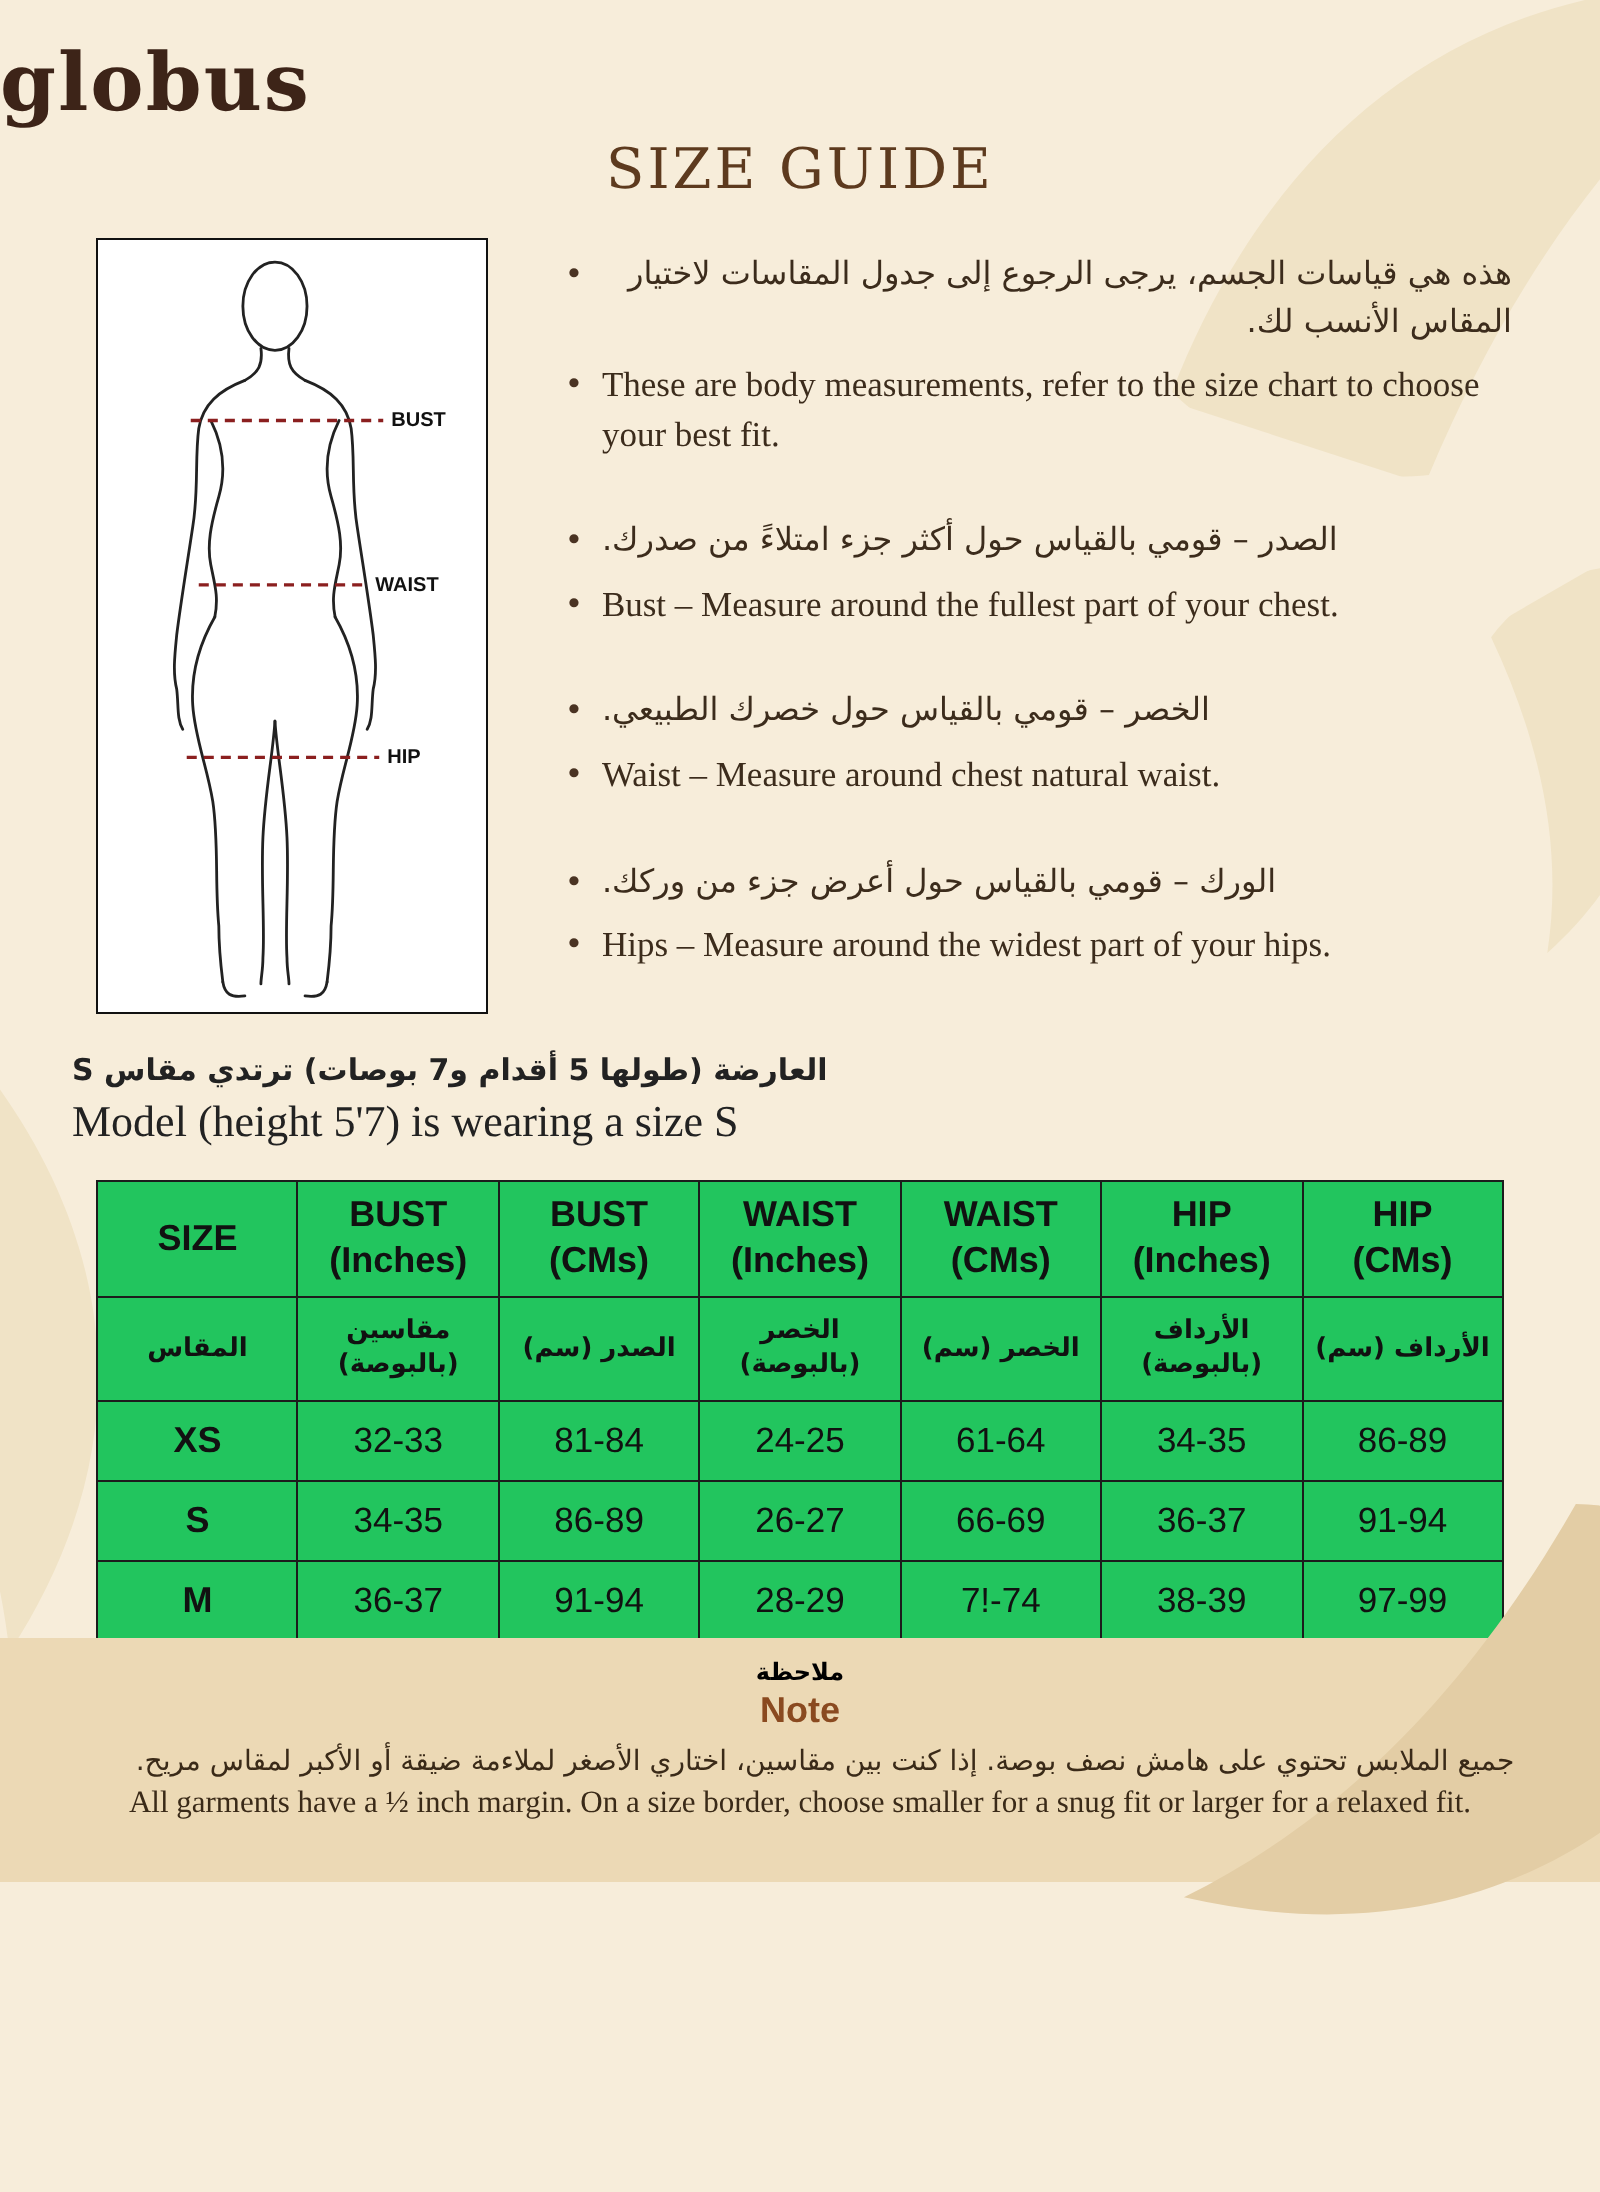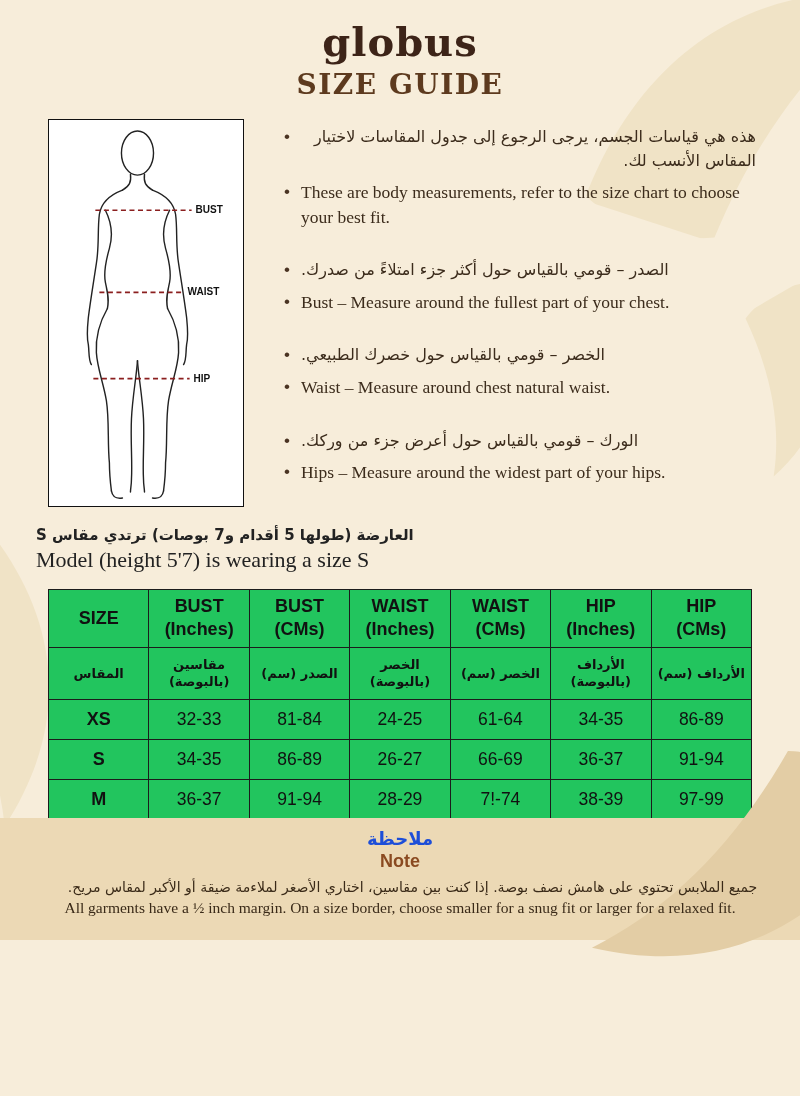--- a/index.html
+++ b/index.html
@@ -14,26 +14,26 @@
   .deco path { fill:#f0e3c6; }
   .leaf-top-right { width:250px; height:300px; top:-55px; right:-70px; transform:rotate(18deg); }
   .leaf-right-mid { width:130px; height:160px; top:300px; right:-55px; transform:rotate(150deg); }
   .leaf-left-mid  { width:210px; height:250px; top:545px; left:-115px; transform:rotate(135deg); }
   .leaf-note { width:230px; height:270px; right:-60px; bottom:-70px; transform:rotate(205deg); position:absolute; }
   .leaf-note path { fill:#e3cda5; }
 
   .content { position:relative; z-index:1; }
 
   .logo {
-    text-align:center; padding-top:20px;
+    text-align:left; padding-top:20px;
     font-family:"DejaVu Serif", serif; font-weight:bold;
     font-size:40px; color:#3d2418; letter-spacing:1px; line-height:1.1;
   }
   .title {
-    text-align:center; font-family:"DejaVu Serif", serif; font-weight:bold;
+    text-align:center; font-family:"DejaVu Serif", serif; font-weight:normal;
     font-size:28px; color:#5d3a1e; letter-spacing:1.5px; margin-top:4px;
   }
 
   .top { display:flex; gap:40px; padding:18px 44px 0 48px; }
   .figure-box {
     width:196px; height:388px; flex:0 0 auto;
     background:#ffffff; border:1.5px solid #111;
   }
   .figure-box svg { width:100%; height:100%; display:block; }
   .fig-line { stroke:#222; stroke-width:1.4; fill:none; stroke-linecap:round; }
@@ -73,21 +73,21 @@
     color:#111; height:52px; direction:rtl; padding:4px 3px; line-height:1.35;
   }
   .td-size { font-weight:bold; font-size:18px; color:#111; height:40px; }
   .td-data { font-size:17.5px; color:#111; height:40px; }
 
   .note {
     position:absolute; left:0; right:0; bottom:0; height:122px;
     background:#ecd9b5; text-align:center; padding-top:10px; z-index:1;
   }
   .note-inner { position:relative; z-index:1; }
-  .note-title-ar { font-family:"DejaVu Sans", sans-serif; font-weight:bold; font-size:18px; color:#1d4ed8; direction:rtl; }
+  .note-title-ar { font-family:"DejaVu Sans", sans-serif; font-weight:bold; font-size:12px; color:#000000; direction:rtl; }
   .note-title-en { font-family:"Liberation Sans", sans-serif; font-weight:bold; font-size:18px; color:#8a4a20; margin-top:2px; }
   .note-ar { font-family:"DejaVu Sans", sans-serif; font-size:14px; color:#3a2a18; margin-top:7px; direction:rtl;padding-left:25px; }
   .note-en { font-family:"Liberation Serif", serif; font-size:15.5px; color:#3a2a18; margin-top:4px; }
 </style>
 </head>
 <body>
 
 <svg class="deco leaf-top-right" viewBox="0 0 200 240">
   <path d="M4,236 C10,128 64,32 196,4 C148,64 120,140 112,236 C76,252 30,250 4,236 Z"></path>
 </svg>

